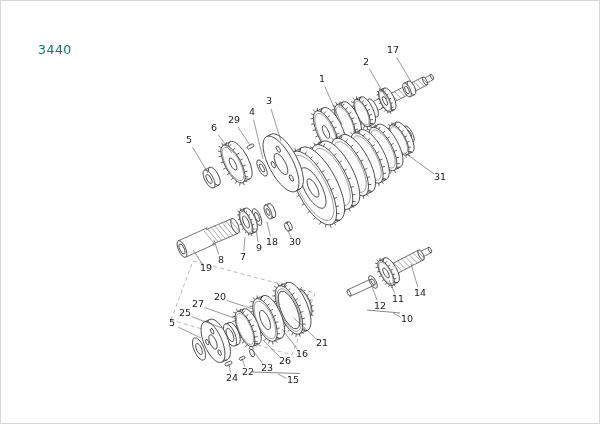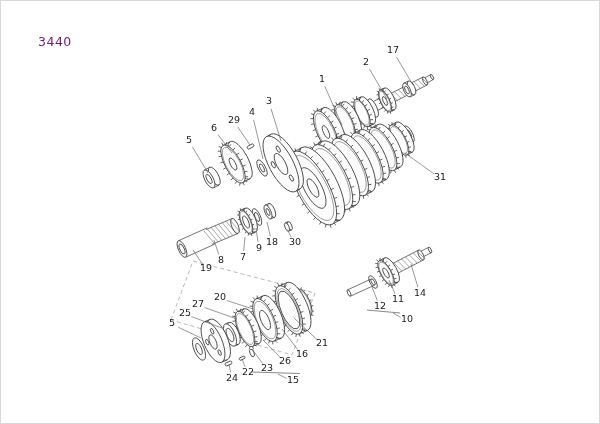--- a/index.html
+++ b/index.html
@@ -11,21 +11,21 @@
   }
   #diagram { position:absolute; left:0; top:0; }
   .part  { fill:#fdfdfd; stroke:#3a3a3a; stroke-width:0.8; }
   .ln    { stroke:#3a3a3a; stroke-width:0.7; fill:none; }
   .thin  { stroke:#555; stroke-width:0.5; fill:none; }
   .dash  { fill:none; stroke:#999; stroke-width:0.7; stroke-dasharray:4 3; }
   .leader{ stroke:#555; stroke-width:0.6; }
   .bracket{ stroke:#555; stroke-width:0.7; }
   .lbl   { font-family:"DejaVu Sans", sans-serif; font-size:9.5px; fill:#1a1a1a; text-anchor:middle; }
   #fig-number {
-    position:absolute; left:37px; top:33px; font-size:12.5px; color:#701a75;
+    position:absolute; left:37px; top:41px; font-size:12.5px; color:#0f766e;
     letter-spacing:0.5px;
   }
 </style>
 </head>
 <body>
 
 <div class="stage">
   <div id="fig-number">3440</div>
   <svg id="diagram" width="600" height="424" viewBox="0 0 600 424">
       <g>

